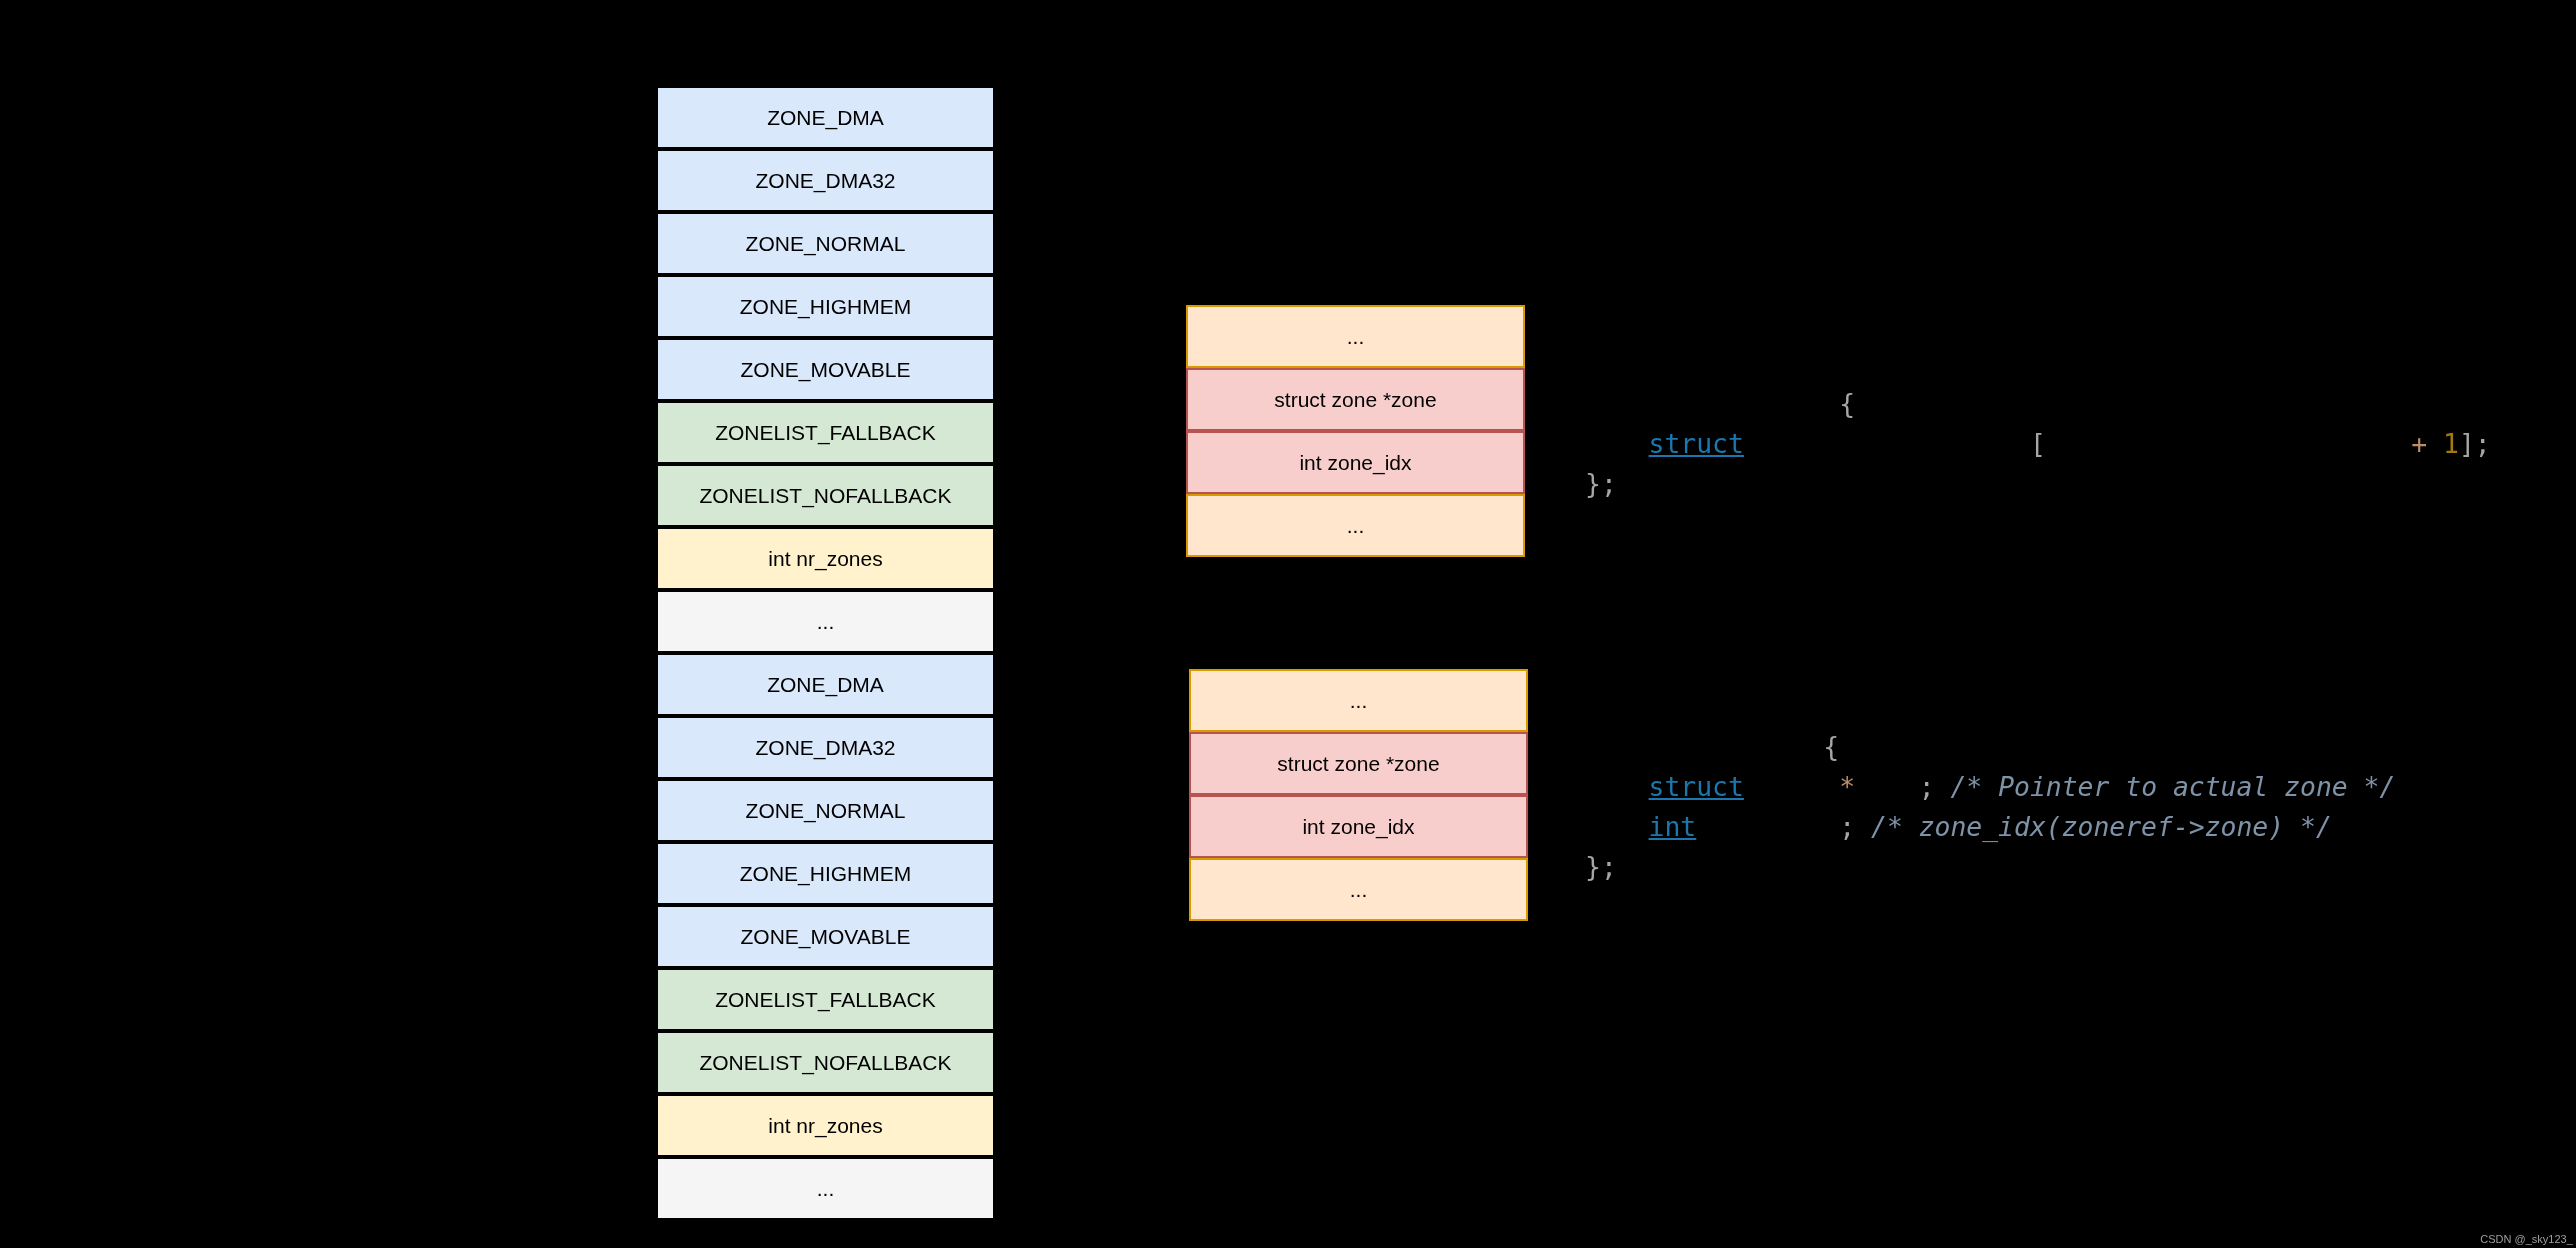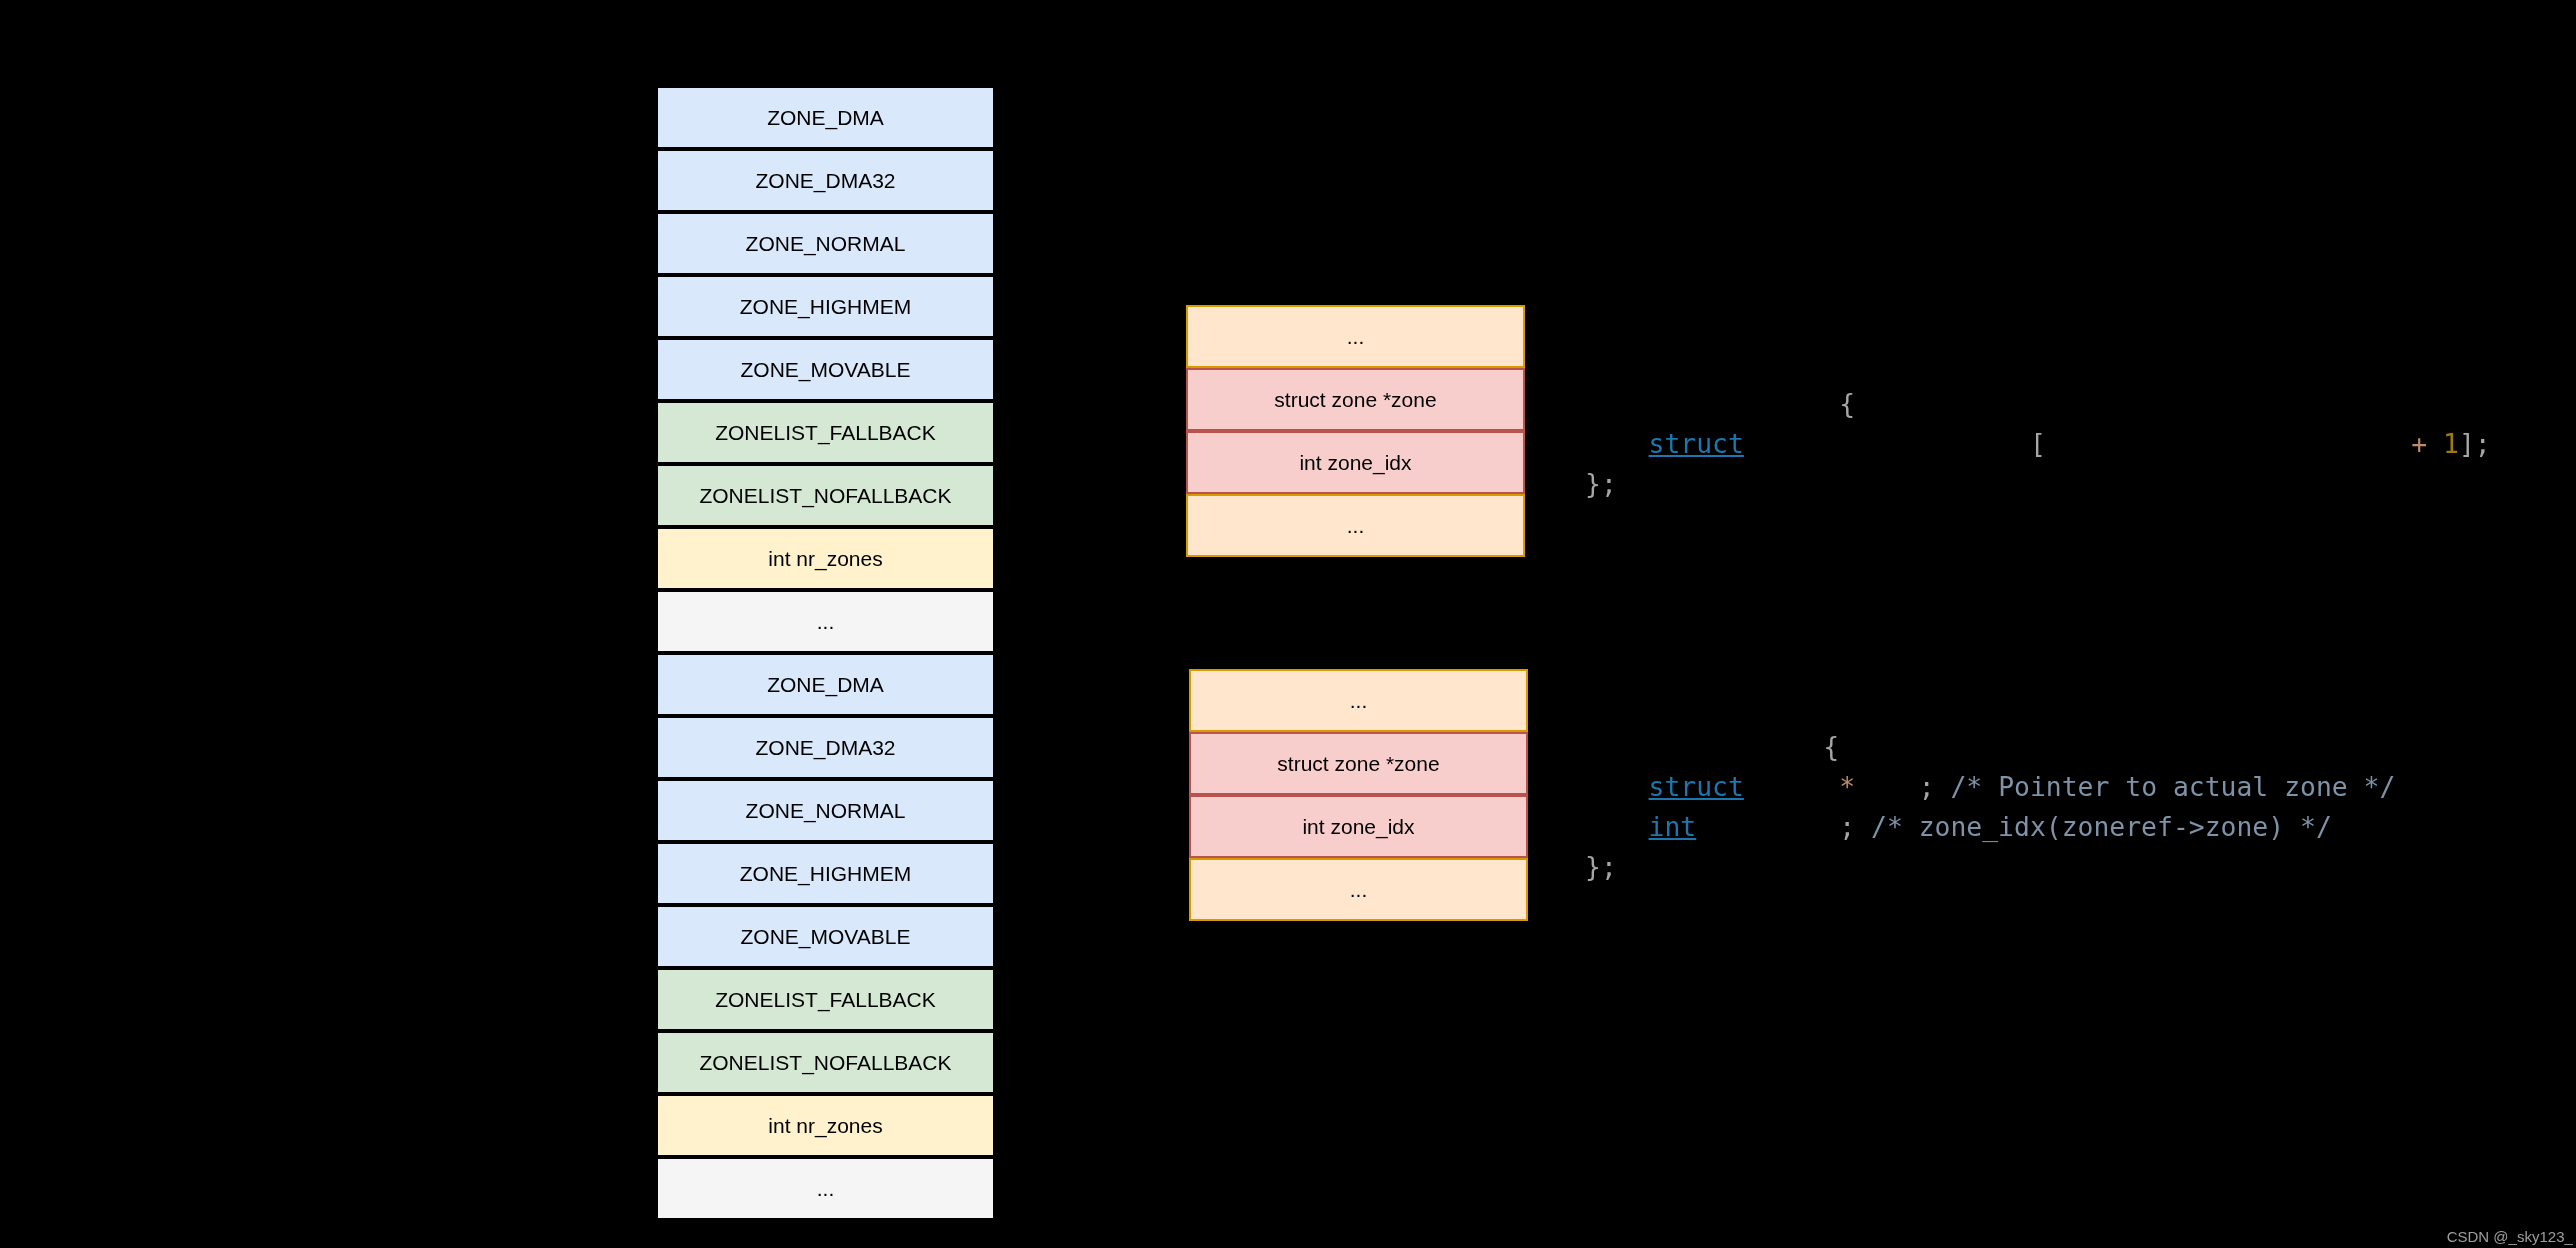--- a/index.html
+++ b/index.html
@@ -36,28 +36,28 @@
     position: absolute; left: 1585px;
     font-family: "DejaVu Sans Mono", monospace;
     font-size: 26.4px;
   }
   .code-line { height: 40px; line-height: 40px; white-space: pre; }
   .tok-hidden   { color: var(--code-hidden); }
   .tok-keyword  { color: var(--code-keyword); text-decoration: underline; }
   .tok-punct    { color: var(--code-punct); }
   .tok-operator { color: var(--code-operator); }
   .tok-number   { color: var(--code-number); }
-  .tok-comment  { color: var(--code-comment); }
+  .tok-comment  { color: var(--code-comment); font-style: italic; }
   #code-block-zonelist { top: 384px; }
   #code-block-zoneref  { top: 727px; }
 
   
   .watermark {
     position: absolute; right: 3.2px; bottom: 4.2px;
-    font-size: 15px; color: var(--watermark-color, #9e9e9e);
+    font-size: 11px; color: var(--watermark-color, #9e9e9e);
     white-space: pre;
   }
 </style>
 </head>
 <body>
 
 <div class="canvas">
 
   <div class="stack" id="zonelist-column">
     <div class="row blue">ZONE_DMA</div>

